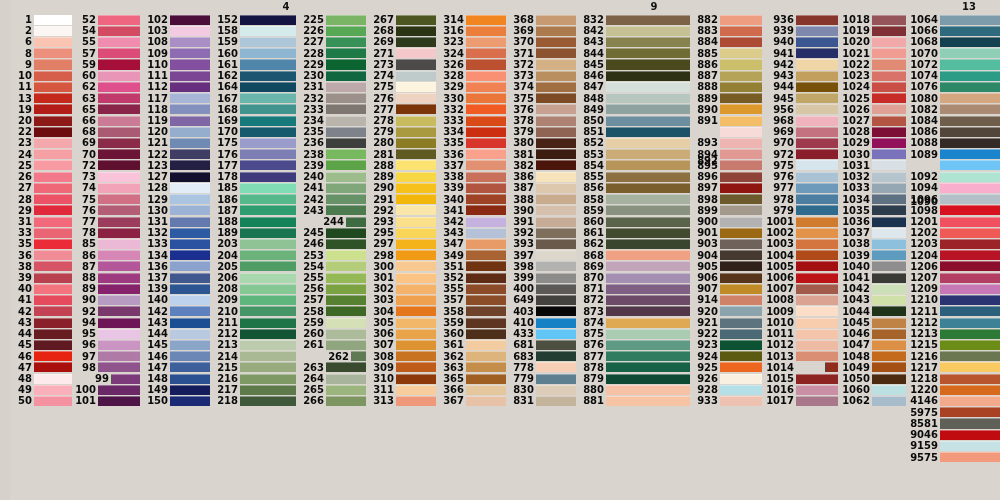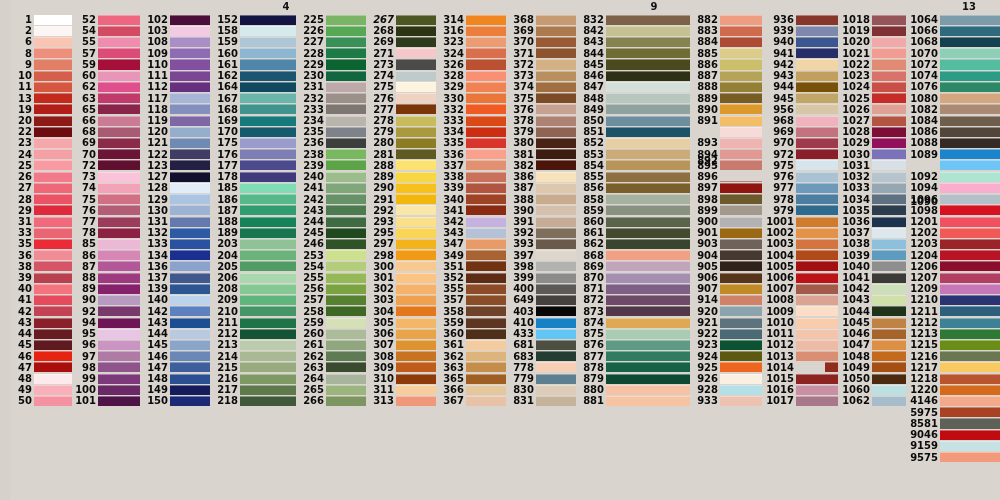--- a/index.html
+++ b/index.html
@@ -334,21 +334,21 @@
           <div class="sw" title="96" style="background: rgb(203, 149, 195);"></div>
         </div>
         <div class="row" style="height: 11.22px;">
           <div class="code" style="width: 24px; line-height: 11.22px; color: rgb(10, 10, 10);">97</div>
           <div class="sw" title="97" style="background: rgb(176, 122, 166);"></div>
         </div>
         <div class="row" style="height: 11.22px;">
           <div class="code" style="width: 24px; line-height: 11.22px; color: rgb(10, 10, 10);">98</div>
           <div class="sw" title="98" style="background: rgb(144, 84, 140);"></div>
         </div>
-        <div class="row" style="height: 11.22px;">
+        <div class="row" style="height: 11.22px; padding-left: 13px;">
           <div class="code" style="width: 24px; line-height: 11.22px; color: rgb(10, 10, 10);">99</div>
           <div class="sw" title="99" style="background: rgb(125, 58, 122);"></div>
         </div>
         <div class="row" style="height: 11.22px;">
           <div class="code" style="width: 24px; line-height: 11.22px; color: rgb(10, 10, 10);">100</div>
           <div class="sw" title="100" style="background: rgb(106, 40, 102);"></div>
         </div>
         <div class="row" style="height: 11.22px;">
           <div class="code" style="width: 24px; line-height: 11.22px; color: rgb(10, 10, 10);">101</div>
           <div class="sw" title="101" style="background: rgb(78, 20, 71);"></div>
@@ -713,21 +713,21 @@
           <div class="sw" title="241" style="background: rgb(127, 167, 122);"></div>
         </div>
         <div class="row" style="height: 11.22px;">
           <div class="code" style="width: 28px; line-height: 11.22px; color: rgb(10, 10, 10);">242</div>
           <div class="sw" title="242" style="background: rgb(103, 145, 103);"></div>
         </div>
         <div class="row" style="height: 11.22px;">
           <div class="code" style="width: 28px; line-height: 11.22px; color: rgb(10, 10, 10);">243</div>
           <div class="sw" title="243" style="background: rgb(76, 123, 79);"></div>
         </div>
-        <div class="row" style="height: 11.22px;">
+        <div class="row" style="height: 11.22px; padding-left: 20px;">
           <div class="code" style="width: 28px; line-height: 11.22px; color: rgb(10, 10, 10);">244</div>
           <div class="sw" title="244" style="background: rgb(63, 107, 66);"></div>
         </div>
         <div class="row" style="height: 11.22px;">
           <div class="code" style="width: 28px; line-height: 11.22px; color: rgb(10, 10, 10);">245</div>
           <div class="sw" title="245" style="background: rgb(32, 73, 31);"></div>
         </div>
         <div class="row" style="height: 11.22px;">
           <div class="code" style="width: 28px; line-height: 11.22px; color: rgb(10, 10, 10);">246</div>
           <div class="sw" title="246" style="background: rgb(47, 82, 39);"></div>
@@ -761,21 +761,21 @@
           <div class="sw" title="259" style="background: rgb(214, 224, 182);"></div>
         </div>
         <div class="row" style="height: 11.22px;">
           <div class="code" style="width: 28px; line-height: 11.22px; color: rgb(10, 10, 10);">260</div>
           <div class="sw" title="260" style="background: rgb(172, 187, 154);"></div>
         </div>
         <div class="row" style="height: 11.22px;">
           <div class="code" style="width: 28px; line-height: 11.22px; color: rgb(10, 10, 10);">261</div>
           <div class="sw" title="261" style="background: rgb(143, 166, 126);"></div>
         </div>
-        <div class="row" style="height: 11.22px;">
+        <div class="row" style="height: 11.22px; padding-left: 25px;">
           <div class="code" style="width: 28px; line-height: 11.22px; color: rgb(10, 10, 10);">262</div>
           <div class="sw" title="262" style="background: rgb(95, 123, 83);"></div>
         </div>
         <div class="row" style="height: 11.22px;">
           <div class="code" style="width: 28px; line-height: 11.22px; color: rgb(10, 10, 10);">263</div>
           <div class="sw" title="263" style="background: rgb(57, 74, 47);"></div>
         </div>
         <div class="row" style="height: 11.22px;">
           <div class="code" style="width: 28px; line-height: 11.22px; color: rgb(10, 10, 10);">264</div>
           <div class="sw" title="264" style="background: rgb(169, 180, 156);"></div>
@@ -786,21 +786,21 @@
         </div>
         <div class="row" style="height: 11.22px;">
           <div class="code" style="width: 28px; line-height: 11.22px; color: rgb(10, 10, 10);">266</div>
           <div class="sw" title="266" style="background: rgb(125, 149, 96);"></div>
         </div>
       </div>
     </div>
     <div class="col" style="left: 366px; width: 130px; background: rgb(217, 213, 206);">
       <div class="col-head" style="padding-left: 28px;">6</div>
       <div class="rows">
-        <div class="row" style="height: 11.22px; font-style: italic;">
+        <div class="row" style="height: 11.22px;">
           <div class="code" style="width: 28px; line-height: 11.22px; color: rgb(10, 10, 10);">267</div>
           <div class="sw" title="267" style="background: rgb(76, 86, 32);"></div>
         </div>
         <div class="row" style="height: 11.22px;">
           <div class="code" style="width: 28px; line-height: 11.22px; color: rgb(10, 10, 10);">268</div>
           <div class="sw" title="268" style="background: rgb(43, 53, 19);"></div>
         </div>
         <div class="row" style="height: 11.22px;">
           <div class="code" style="width: 28px; line-height: 11.22px; color: rgb(10, 10, 10);">269</div>
           <div class="sw" title="269" style="background: rgb(46, 58, 28);"></div>
@@ -1422,21 +1422,21 @@
           <div class="sw" title="893" style="background: rgb(238, 180, 177);"></div>
         </div>
         <div class="row" style="height: 11.22px;">
           <div class="code" style="width: 28px; line-height: 11.22px; color: rgb(10, 10, 10);">894</div>
           <div class="sw" title="894" style="background: rgb(224, 154, 147);"></div>
         </div>
         <div class="row" style="height: 11.22px;">
           <div class="code" style="width: 28px; line-height: 11.22px; color: rgb(10, 10, 10);">895</div>
           <div class="sw" title="895" style="background: rgb(199, 122, 109);"></div>
         </div>
-        <div class="row" style="height: 11.22px; align-items: flex-end;">
+        <div class="row" style="height: 11.22px;">
           <div class="code" style="width: 28px; line-height: 11.22px; color: rgb(10, 10, 10);">896</div>
           <div class="sw" title="896" style="background: rgb(143, 67, 56);"></div>
         </div>
         <div class="row" style="height: 11.22px;">
           <div class="code" style="width: 28px; line-height: 11.22px; color: rgb(10, 10, 10);">897</div>
           <div class="sw" title="897" style="background: rgb(142, 21, 16);"></div>
         </div>
         <div class="row" style="height: 11.22px;">
           <div class="code" style="width: 28px; line-height: 11.22px; color: rgb(10, 10, 10);">898</div>
           <div class="sw" title="898" style="background: rgb(109, 90, 44);"></div>

